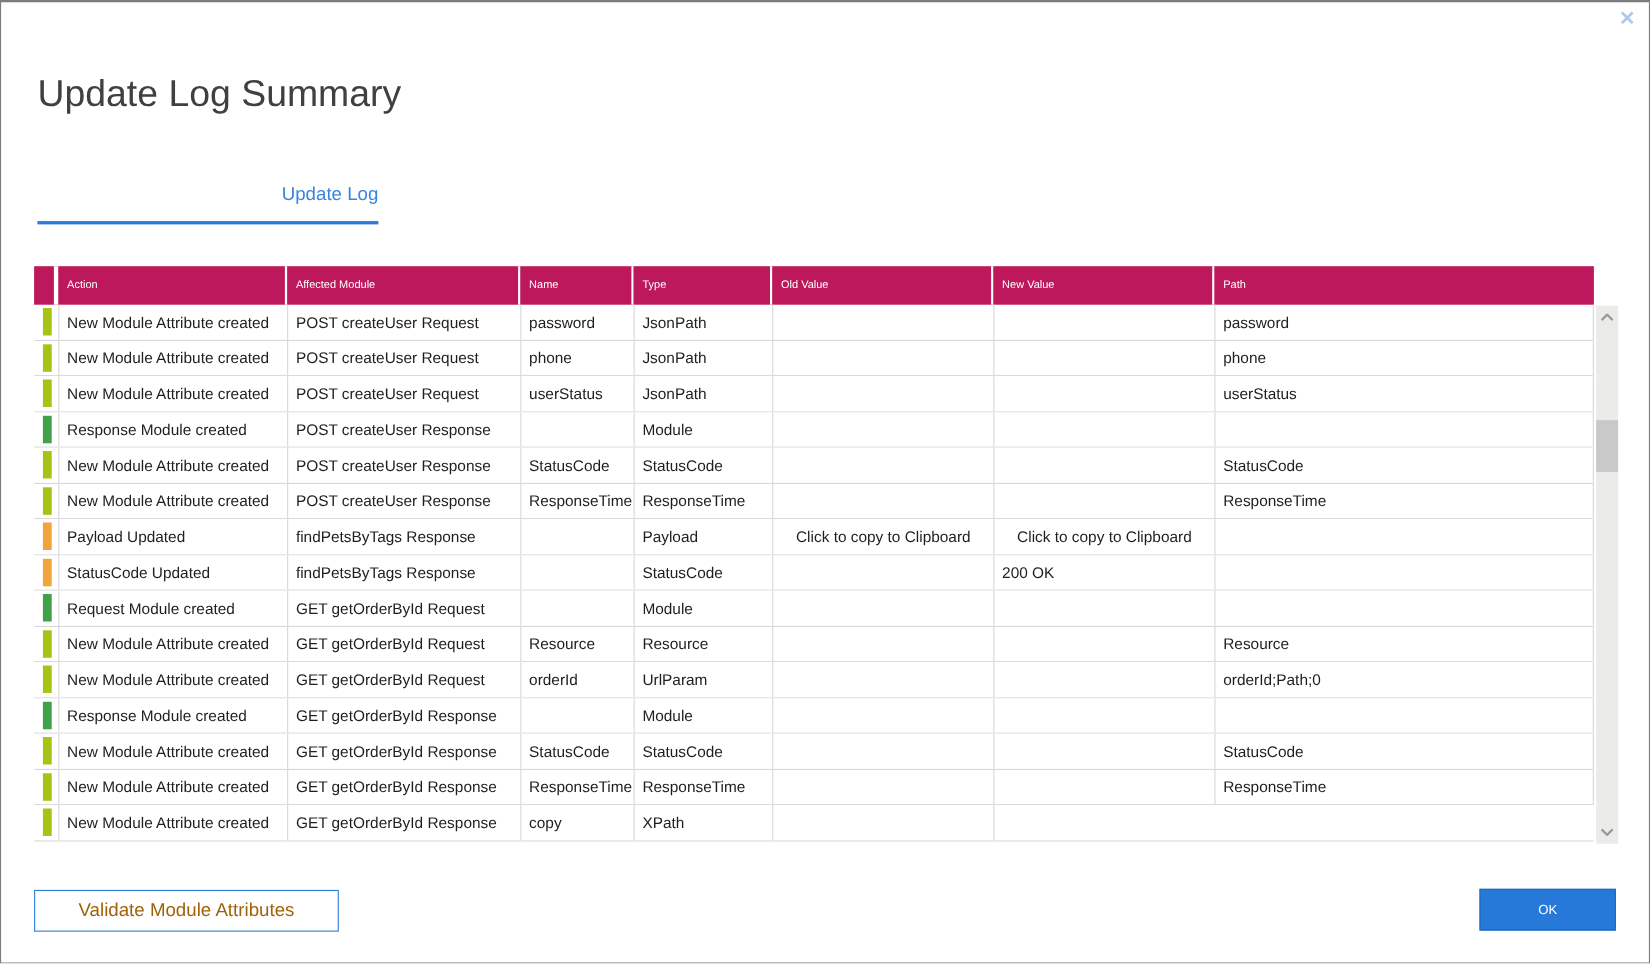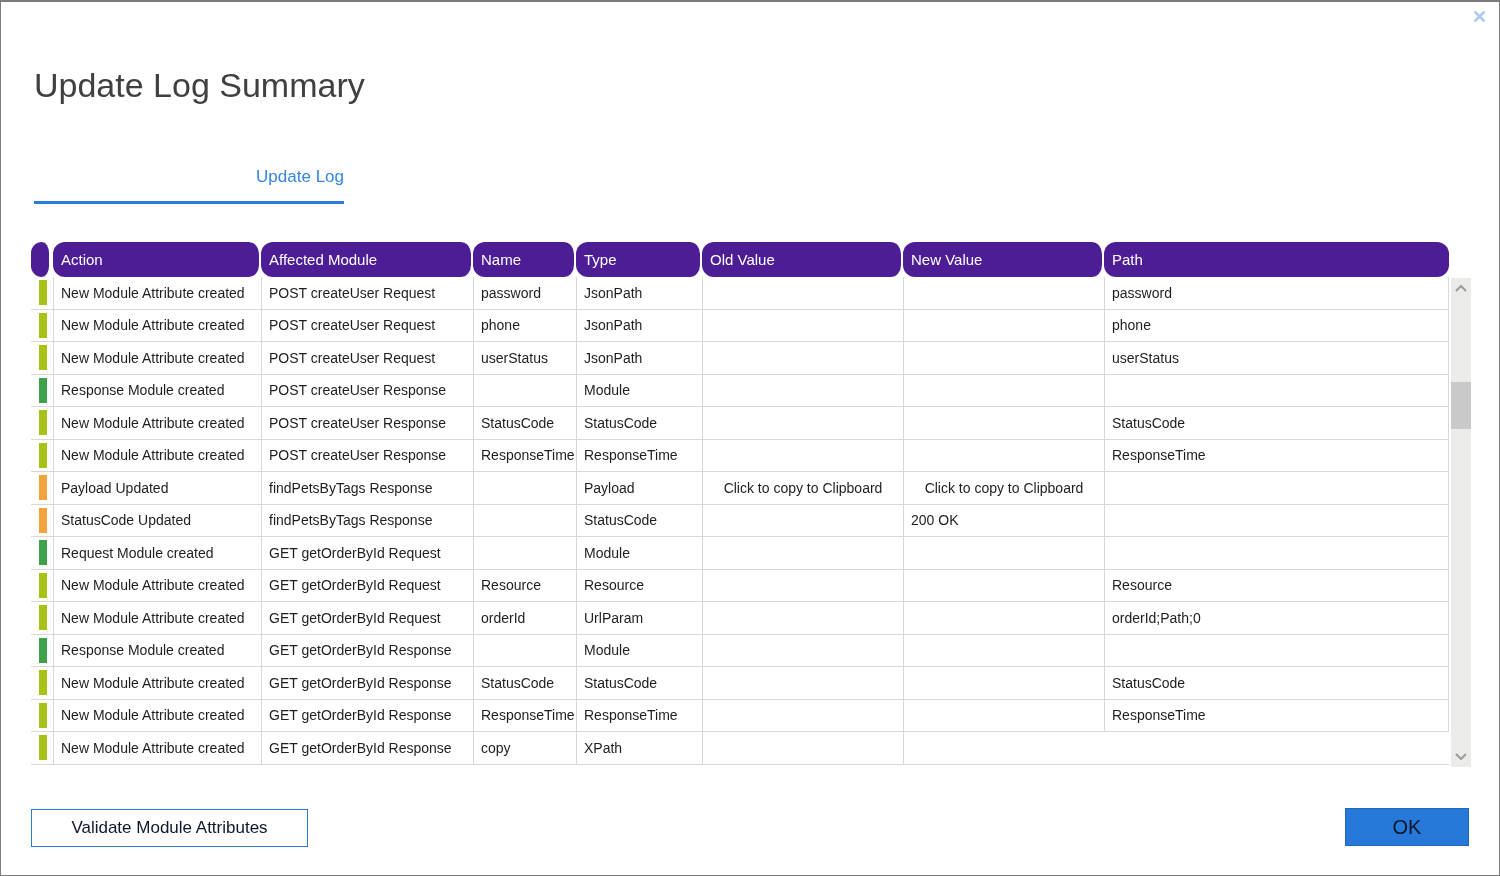--- a/index.html
+++ b/index.html
@@ -24,22 +24,22 @@
   .tab-underline{position:absolute;left:0;bottom:0;width:100%;height:3px;background:#2b7bd8;}
 
   
   .table{position:absolute;left:30px;top:240px;width:1418px;}
   .thead,.tr{
     display:grid;
     grid-template-columns:22px 208px 212px 103px 126px 201px 201px 345px;
   }
   .thead{height:35px;}
   .th{
-    background:#4c1d95;color:#fff;font-size:15px;display:flex;align-items:center;
-    padding-left:8px;box-sizing:border-box;border-right:2px solid #fff;white-space:nowrap;overflow:hidden;border-radius:12px;
+    background:#be185d;color:#fff;font-size:10px;display:flex;align-items:center;
+    padding-left:8px;box-sizing:border-box;border-right:2px solid #fff;white-space:nowrap;overflow:hidden;
   }
   .th.last{border-right:none;}
   .th-ind{padding-left:0;border-right:4px solid #fff;}
   .tr{height:32.5px;box-sizing:border-box;border-bottom:1px solid #d8d8d8;background:#fff;}
   .td{
     font-size:14px;color:#1e1e1e;display:flex;align-items:center;
     padding-left:7px;box-sizing:border-box;border-left:1px solid #d8d8d8;
     white-space:nowrap;overflow:hidden;
   }
   .td.center{justify-content:center;padding-left:0;}
@@ -50,27 +50,27 @@
   
   .scrollbar{position:absolute;left:1450px;top:276px;width:20px;height:489px;background:#ebebe9;}
   .sb-btn{position:absolute;left:0;width:20px;height:17px;display:flex;align-items:center;justify-content:center;cursor:pointer;}
   .sb-up{top:2px;}
   .sb-down{bottom:2px;}
   .sb-thumb{position:absolute;left:0;top:104px;width:20px;height:47px;background:#c9c9c9;cursor:pointer;}
 
   
   .validate-btn{
     position:absolute;left:30px;top:807px;width:277px;height:38px;box-sizing:border-box;
-    background:#fff;border:1px solid #2b7bd8;color:#0f172a;font-size:17px;
+    background:#fff;border:1px solid #2b7bd8;color:#a16207;font-size:17px;
     display:flex;align-items:center;justify-content:center;cursor:pointer;
     font-family:"Liberation Sans",sans-serif;
   }
   .ok-btn{
     position:absolute;left:1344px;top:806px;width:124px;height:38px;box-sizing:border-box;
-    background:#2679d8;border:1px solid #2266bb;color:#0f172a;font-size:20px;
+    background:#2679d8;border:1px solid #2266bb;color:#ffffff;font-size:12px;
     display:flex;align-items:center;justify-content:center;cursor:pointer;
     font-family:"Liberation Sans",sans-serif;
   }
 </style>
 </head>
 <body>
 
 <div class="window">
 
   <span class="close">✕</span>

